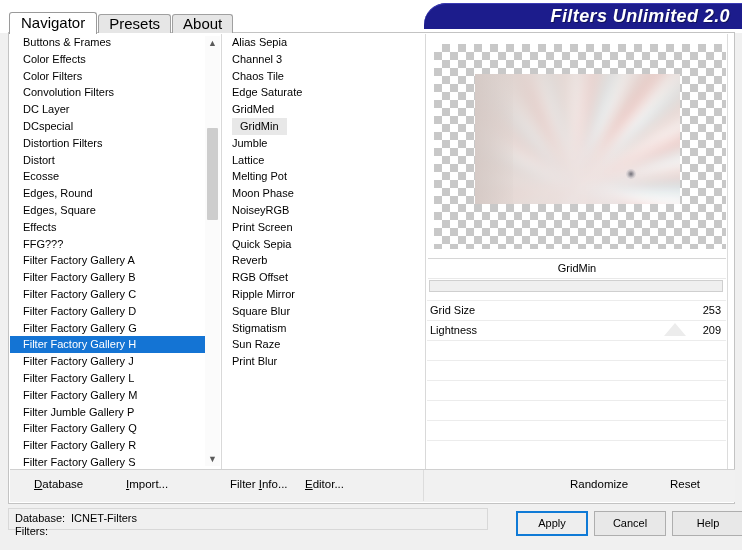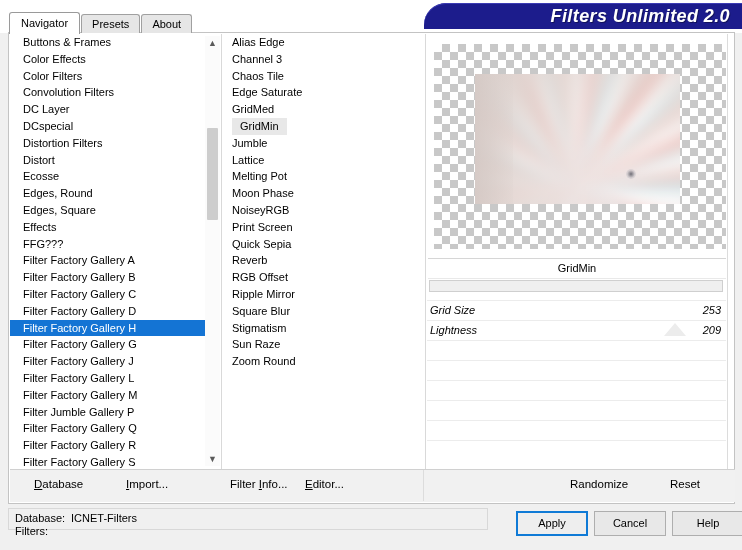--- a/index.html
+++ b/index.html
@@ -58,21 +58,21 @@
     left: 9px; top: 13px;
     height: 20px;
     display: flex;
     align-items: flex-end;
     z-index: 5;
   }
   .tab {
     height: 18px;
     line-height: 18px;
     padding: 0 10px;
-    font-size: 11px;
+    font-size: 15px;
     color: #000;
     background: #e6e6e6;
     border: 1px solid #a0a0a0;
     border-bottom: none;
     border-top-left-radius: 3px;
     border-top-right-radius: 3px;
     margin-right: 1px;
     white-space: nowrap;
     cursor: default;
     text-align: right;
@@ -283,21 +283,20 @@
     left: 0px; top: 266px;
     width: 299px;
   }
   .prow {
     position: relative;
     height: 19px;
     line-height: 19px;
     border-top: 1px solid #ececec;
     font-size: 11px;
     cursor: default;
-    font-style: italic;
   }
   .prow .pname {
     position: absolute;
     left: 3px; top: 0;
   }
   .prow .pval {
     position: absolute;
     right: 5px; top: 0;
   }
   .prow.empty { color: transparent; }
@@ -424,60 +423,60 @@
       <div class="lrow"><span>Distort</span></div>
       <div class="lrow"><span>Ecosse</span></div>
       <div class="lrow"><span>Edges, Round</span></div>
       <div class="lrow"><span>Edges, Square</span></div>
       <div class="lrow"><span>Effects</span></div>
       <div class="lrow"><span>FFG???</span></div>
       <div class="lrow"><span>Filter Factory Gallery A</span></div>
       <div class="lrow"><span>Filter Factory Gallery B</span></div>
       <div class="lrow"><span>Filter Factory Gallery C</span></div>
       <div class="lrow"><span>Filter Factory Gallery D</span></div>
+      <div class="lrow"><span>Filter Factory Gallery G</span></div>
       <div class="lrow sel-focus"><span class="hl">Filter Factory Gallery H</span></div>
-      <div class="lrow"><span>Filter Factory Gallery G</span></div>
       <div class="lrow"><span>Filter Factory Gallery J</span></div>
       <div class="lrow"><span>Filter Factory Gallery L</span></div>
       <div class="lrow"><span>Filter Factory Gallery M</span></div>
       <div class="lrow"><span>Filter Jumble Gallery P</span></div>
       <div class="lrow"><span>Filter Factory Gallery Q</span></div>
       <div class="lrow"><span>Filter Factory Gallery R</span></div>
       <div class="lrow"><span>Filter Factory Gallery S</span></div>
     </div>
 
     <div class="vscroll">
       <div class="sb-arrow sb-up">▲</div>
       <div class="sb-thumb"></div>
       <div class="sb-arrow sb-down">▼</div>
     </div>
 
     <div class="vsep" style="left:212px;"></div>
 
     <div class="list-panel" id="flt-panel">
-      <div class="lrow"><span>Alias Edge</span></div>
+      <div class="lrow"><span>Alias Sepia</span></div>
       <div class="lrow"><span>Channel 3</span></div>
       <div class="lrow"><span>Chaos Tile</span></div>
       <div class="lrow"><span>Edge Saturate</span></div>
       <div class="lrow"><span>GridMed</span></div>
       <div class="lrow sel-gray"><span class="hl">GridMin</span></div>
       <div class="lrow"><span>Jumble</span></div>
       <div class="lrow"><span>Lattice</span></div>
       <div class="lrow"><span>Melting Pot</span></div>
       <div class="lrow"><span>Moon Phase</span></div>
       <div class="lrow"><span>NoiseyRGB</span></div>
       <div class="lrow"><span>Print Screen</span></div>
       <div class="lrow"><span>Quick Sepia</span></div>
       <div class="lrow"><span>Reverb</span></div>
       <div class="lrow"><span>RGB Offset</span></div>
       <div class="lrow"><span>Ripple Mirror</span></div>
       <div class="lrow"><span>Square Blur</span></div>
       <div class="lrow"><span>Stigmatism</span></div>
       <div class="lrow"><span>Sun Raze</span></div>
-      <div class="lrow"><span>Zoom Round</span></div>
+      <div class="lrow"><span>Print Blur</span></div>
     </div>
 
     <div class="vsep" style="left:416px;"></div>
 
     <div id="right-panel">
 
       <div class="preview-wrap">
         <div class="preview-img">
           <div class="burst"></div>
           <div class="burst-fade"></div>

